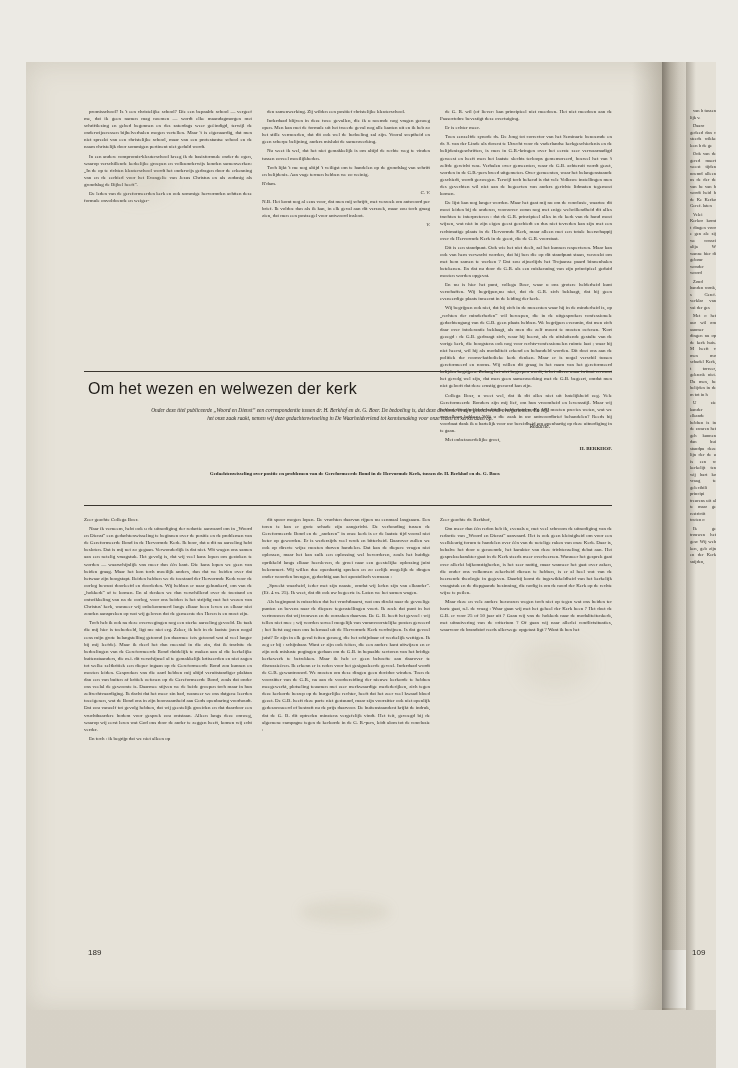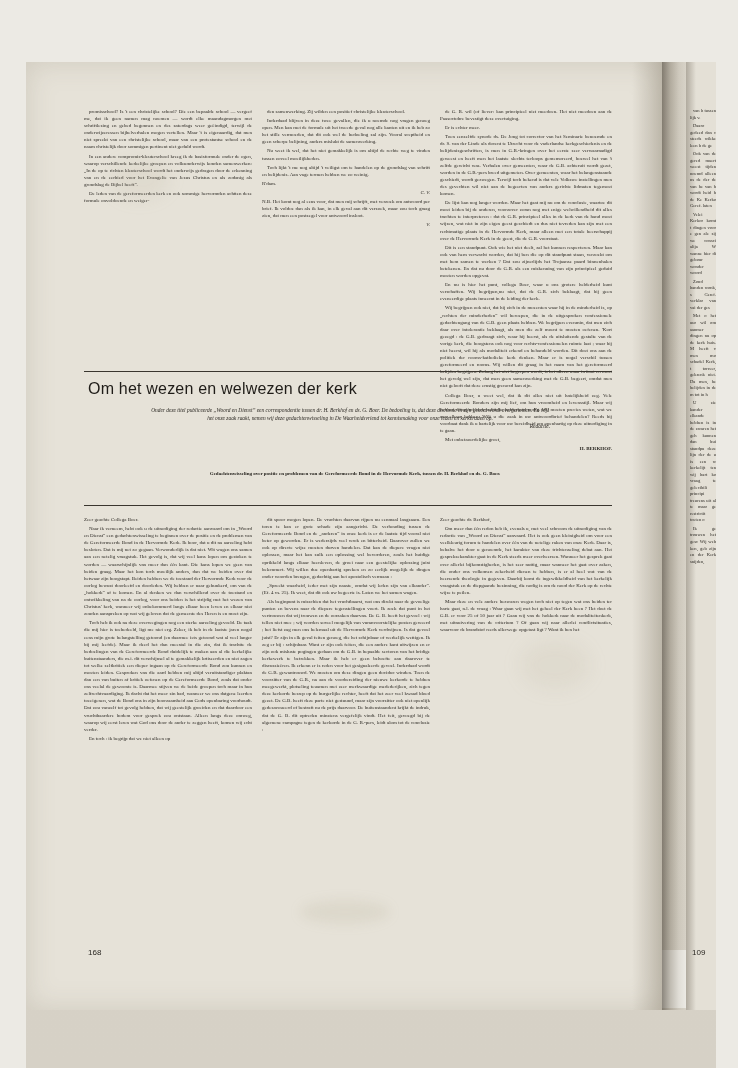--- a/index.html
+++ b/index.html
@@ -260,21 +260,21 @@
     <p>„Spreekt waarheid, ieder met zijn naaste, omdat wij leden zijn van elkander”. (Ef. 4 vs. 25). Ik weet, dat dit ook uw begeerte is. Laten we het samen wagen.</p>
     <p>Als beginpunt is misschien dat het vruchtbaarst, wat ons direkt naar de gevoelige punten en bevens naar de diepere tegenstellingen voert. Ik zoek dat punt in het vertrouwen dat wij trouwen en de oorzaken daarvan. De G. B. heeft het gevoel : wij tellen niet mee ; wij worden soveel mogelijk van vuranvoorstelijke posten geweerd ; het liefst zag men ons helemaal uit de Hervormde Kerk verdwijnen. Is dat gevoel juist? Er zijn in elk geval feiten genoeg, die het schijnbaar of werkelijk wettigen. Ik zeg er bij : schijnbaar. Want er zijn ook feiten, die een andere kant uitwijzen en er zijn ook misluste pogingen gedaan om de G.B. in bepaalde sectoren van het hridige kerkewerk te betrekken. Maar ik heb er geen behoefte aan daarover te discussieëren. Ik erkenn er is reden voor het gesignaleerde gevoel. Inderdaad wordt de G.B. gewantrouwd. We moeten om deze dingen geen dociduc winden. Toen de voorzitter van de G.B., na aan de voorbereiding der nieuwe kerkorde te hebben meegewerkt, plotseling teuamen met zeer merkwaardige medederijken, zich tegen deze kerkorde besrep op de burgerlijke rechter, heeft dat het zeer veel kwaad bloed gezet. De G.B. heeft deze parte niet gestuund, maar zijn voorzitter ook niet openlijk gedesavoueerd of bestraft nu de prijs daarvoor. De buitenstaandent krijkt de indruk, dat de G. B. dit optreden minstens vergefelijk vindt. Het feit, gevoegd bij de algemene campagne tegen de kerkorde in de G. B.-pers, leidt alom tot de conclusie :</p>
   </div>
 
   <div class="col" id="botcol3">
     <p class="noind">Zeer geachte dr. Berkhof,</p>
     <p>Om meer dan één redon heb ik, evenals u, met veel schroom de uitnodiging van de redactie van „Woord en Dienst” aanvaard. Het is ook geen kleinigheid om voor een veelkleurig forum te handelen over één van de netelige raken van onze Kerk. Daar is, behalve het door u genoemde, het karakter van deze trichtenseling debat aan. Het gespreksekarakter gaat in de Kerk steeds meer overheersen. Wanneer het gesprek gaat over allerlei bijkomstigheden, is het zeer nuttig, maar wanneer het gaat over zaken, die onder ons volkomen zekerheid dienen te hebben, is er al heel wat van de heersende theologie in gegeven. Daarbij komt de ingewikkeldheid van het kerkelijk vraagstuk en de diepgaande bezinning, die nodig is om de nood der Kerk op de rechte wijze te peilen.</p>
     <p>Maar deze en vele andere bezwaren wegen toch niet op tegen wat ons beiden ter harte gaat, n.l. de vraag : Waar gaan wij met het geheel der Kerk heen ? Het doet de G.B. er voor 25 of 50 jaar uit ? Gaan wij van de hokkerk naar de modaliteitenkerk, met uitnuivering van de criterium ? Of gaan wij naar allerlei conflictsituaties, waarvoor de brandstof reeds allerwege opgetast ligt ? Want ik ben het</p>
   </div>
 
-  <div id="pageno-left">168</div>
+  <div id="pageno-left">189</div>
   <div id="pageno-right">109</div>
 
   <div id="rightcol">
     <p>van h tussen lijk v.</p>
     <p>Daaro gedeed dan c steeds wikke leen b de ge</p>
     <p>Ook van de gered maert weest tijden noemd alleen ns de der de van he van h wordt heid h de Ke Kerko Geref. laten</p>
     <p>Velei Kerkor komt t dingen voor e gen ale zij we consci alija W wanne hier di gebour wonder woord</p>
     <p>Zond handen wonk, s Geref. verklar van vai der ges</p>
     <p>Met o het uur wil om aanmer dingen nu op de kerk huis. M heeft v men mo schadel Kerk, t torreer, gekrenk niet. Da men, he belijden in de m tot in h</p>
     <p>U zie kander elkande hebben is in de zwaren het geh kunnen dan bui standpu deze lijn der de u is een w kerkelijt ten wij hart ko vraag te gelecibili principi treurens uit al te maar ge restrictit toeten o</p>

